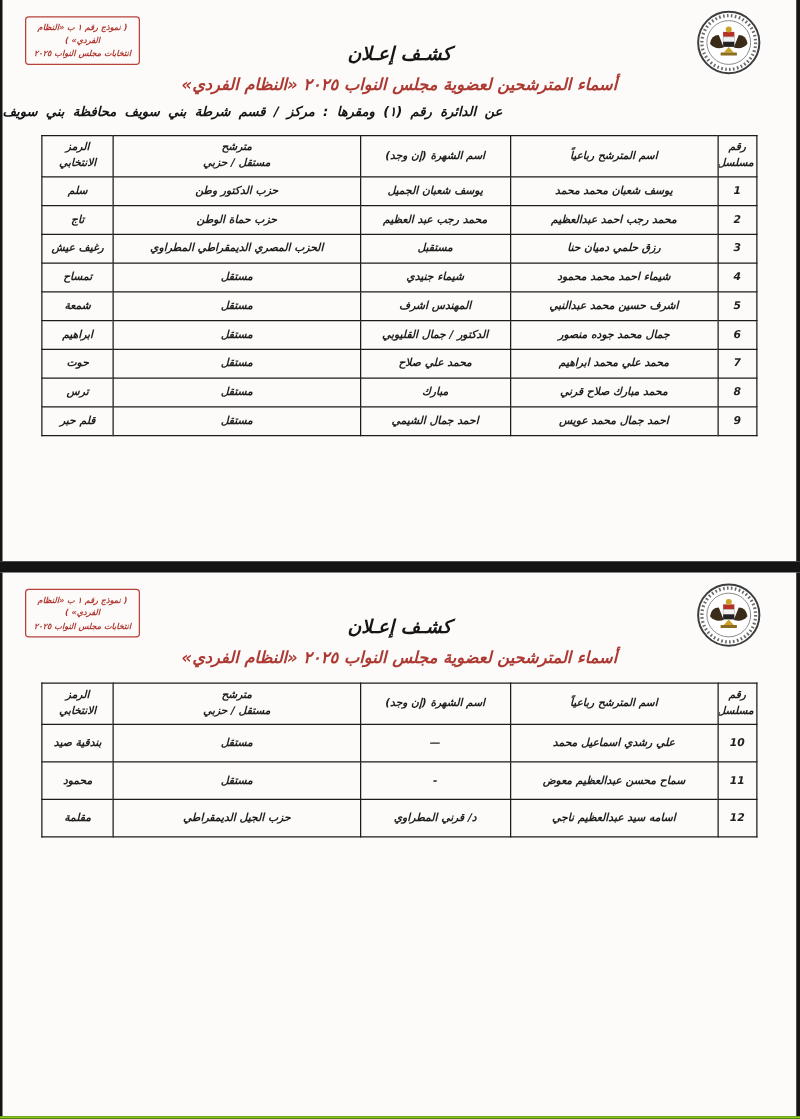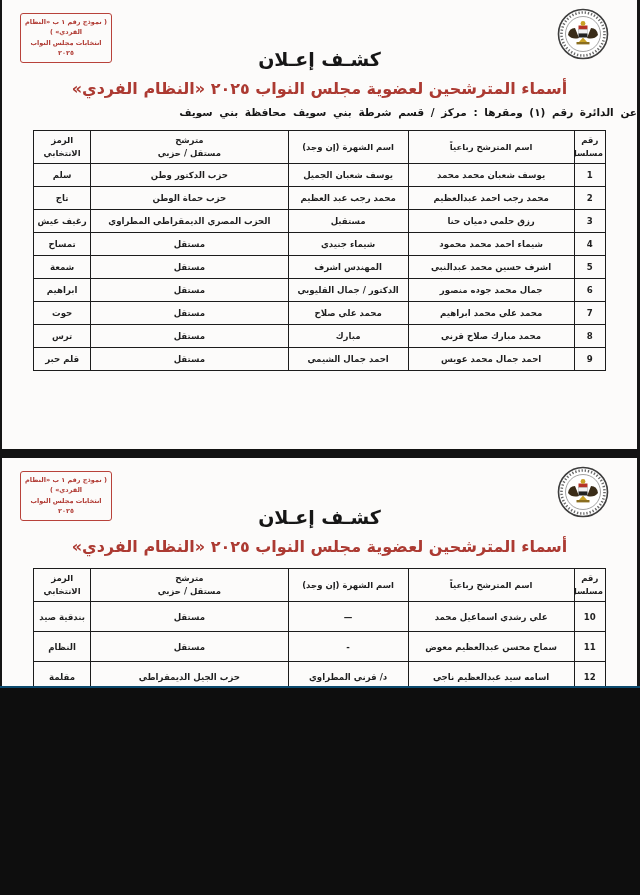--- a/index.html
+++ b/index.html
@@ -1,48 +1,49 @@
 <!DOCTYPE html>
 <html lang="ar"><head>
 <meta charset="utf-8">
 <style>
   html,body{margin:0;padding:0;background:#0e0e0e;}
   .frame{
-    width:640px;height:688px;background:#141414;
+    width:640px;height:895px;background:#141414;
     box-sizing:border-box;overflow:hidden;
     font-family:"DejaVu Sans",sans-serif;
-    border-bottom:2px solid #0c4a6e;
+    border-bottom:2px solid #84cc16;
+    font-style:italic;
   }
   .page{
     position:relative;direction:rtl;background:#fcfbfa;
     box-sizing:border-box;
     border-left:2px solid #151515;border-right:3px solid #151515;
     width:640px;
   }
   .page-1{height:449px;}
   .page-separator{height:9px;background:#131313;width:640px;}
   .page-2{height:435px;}
   .form-badge{
     position:absolute;top:13px;left:18px;width:92px;
     border:1.4px solid #b8423a;border-radius:3px;
     padding:3px 3px;box-sizing:border-box;
     text-align:center;color:#b03a33;
     font-size:6.5px;font-weight:bold;line-height:1.6;direction:rtl;
   }
   .emblem{position:absolute;top:8px;right:28px;width:52px;height:52px;}
   .doc-title{
-    text-align:center;font-size:19px;font-weight:bold;color:#161616;
-    padding-top:48px;letter-spacing:.5px;
+    text-align:center;font-size:15px;font-weight:bold;color:#161616;
+    padding-top:34px;letter-spacing:.5px;
   }
   .doc-subtitle{
-    text-align:center;font-size:16px;font-weight:bold;color:#ac3a32;
+    text-align:center;font-size:13px;font-weight:bold;color:#ac3a32;
     margin-top:9px;
   }
   .district-line{
-    text-align:right;font-size:10.5px;font-weight:bold;color:#141414;
+    text-align:left;font-size:10.5px;font-weight:bold;color:#141414;
     margin-top:8px;word-spacing:3px;
   }
   table.candidates{
     width:573px;margin:12px auto 0 auto;border-collapse:collapse;
     direction:rtl;table-layout:fixed;
   }
   table.candidates th,table.candidates td{
     border:1px solid #1c1c1c;text-align:center;vertical-align:middle;
     color:#1f1f1f;font-weight:bold;padding:1px 2px;overflow:hidden;
   }
@@ -233,21 +234,21 @@
           <td>علي رشدي اسماعيل محمد</td>
           <td>—</td>
           <td>مستقل</td>
           <td>بندقية صيد</td>
         </tr>
         <tr>
           <td class="serial">11</td>
           <td>سماح محسن عبدالعظيم معوض</td>
           <td>-</td>
           <td>مستقل</td>
-          <td>النظام</td>
+          <td>محمود</td>
         </tr>
         <tr>
           <td class="serial">12</td>
           <td>اسامه سيد عبدالعظيم ناجي</td>
           <td>د/ قرني المطراوي</td>
           <td>حزب الجيل الديمقراطي</td>
           <td>مقلمة</td>
         </tr>
       </tbody>
     </table>

